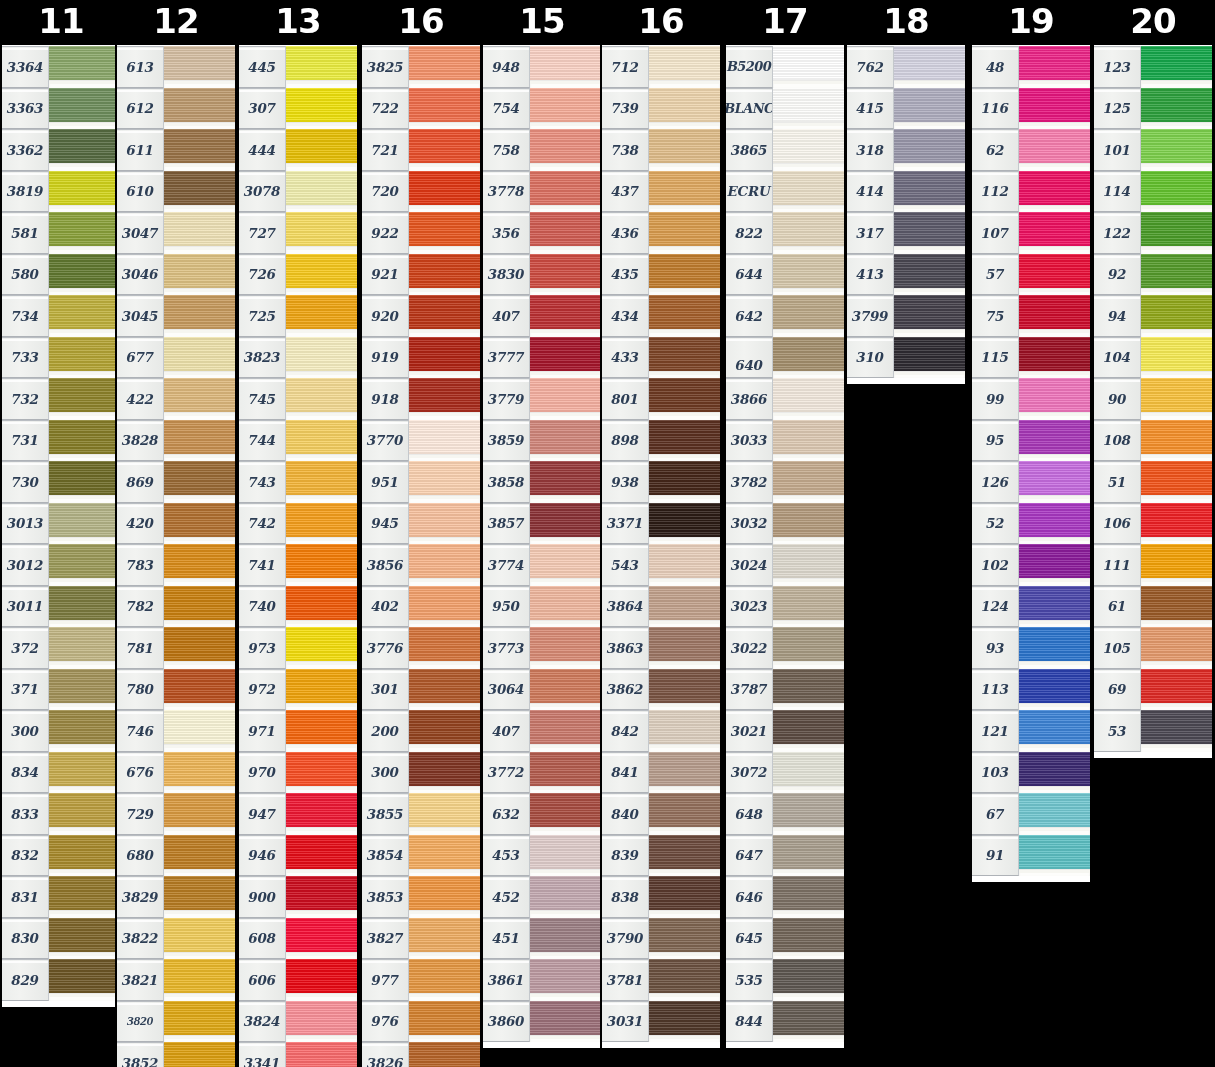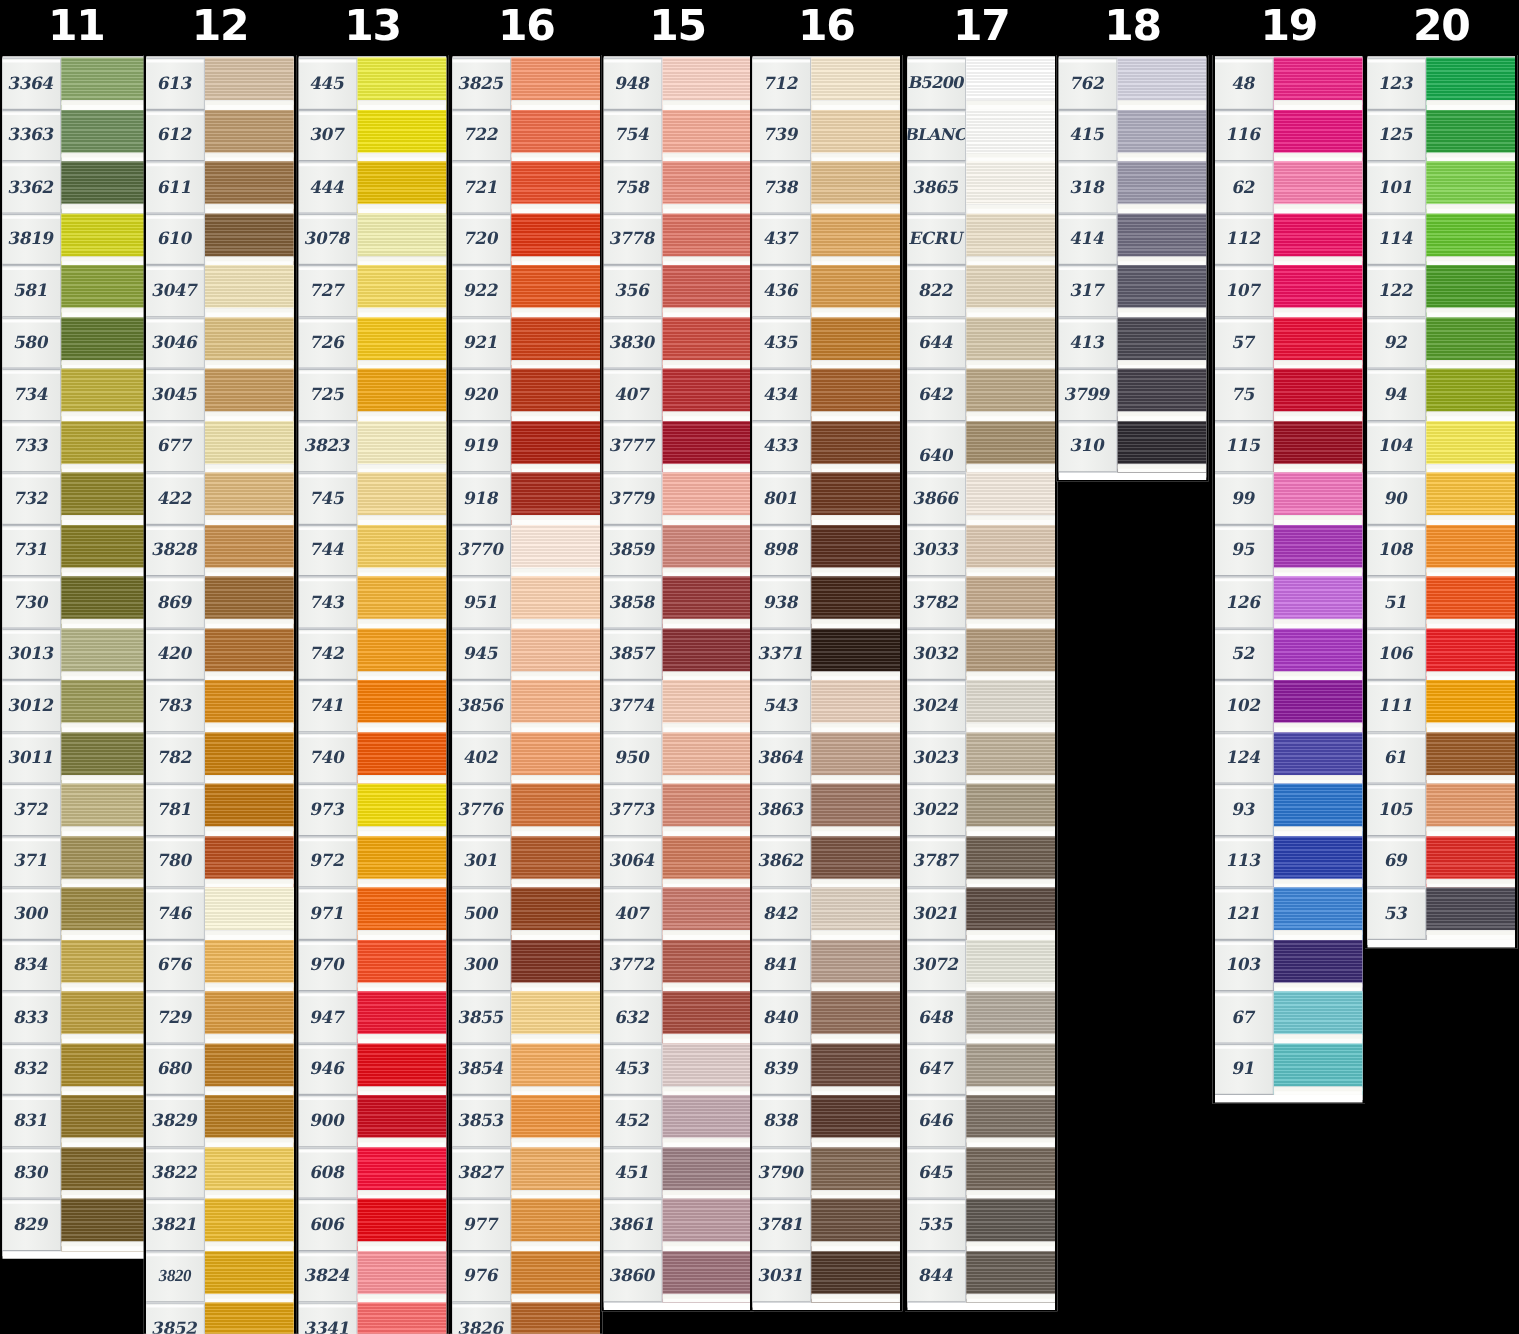--- a/index.html
+++ b/index.html
@@ -948,21 +948,21 @@
           <div class="label-tab">
             <span class="label-text" style="color: rgb(45, 62, 85);">301</span>
           </div>
           <div class="swatch" style="background: rgb(177, 89, 42);">
             <div class="thread"></div>
             <div class="gap"></div>
           </div>
         </div>
         <div class="row">
           <div class="label-tab">
-            <span class="label-text" style="color: rgb(45, 62, 85);">500</span>
+            <span class="label-text" style="color: rgb(45, 62, 85);">200</span>
           </div>
           <div class="swatch" style="background: rgb(148, 67, 31);">
             <div class="thread"></div>
             <div class="gap"></div>
           </div>
         </div>
         <div class="row">
           <div class="label-tab">
             <span class="label-text" style="color: rgb(45, 62, 85);">300</span>
           </div>

